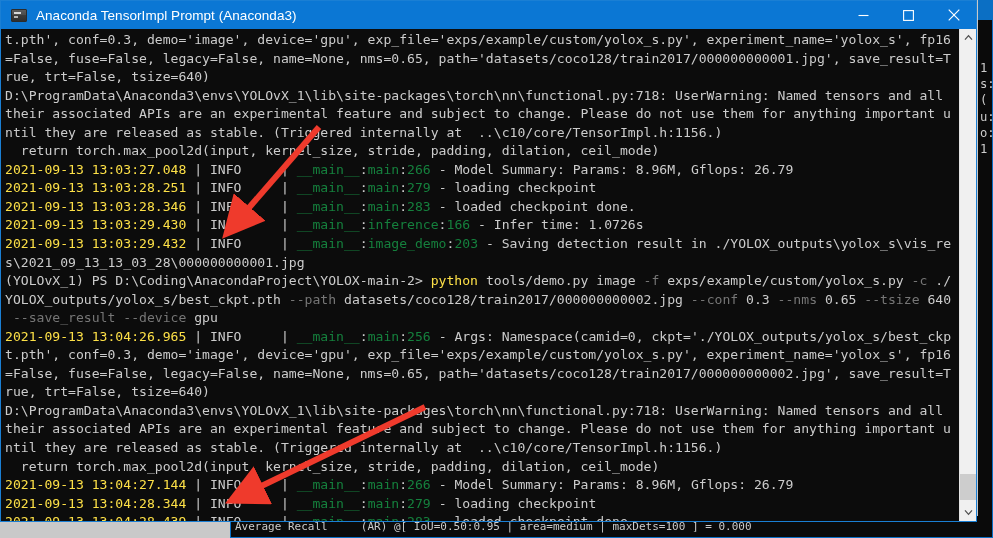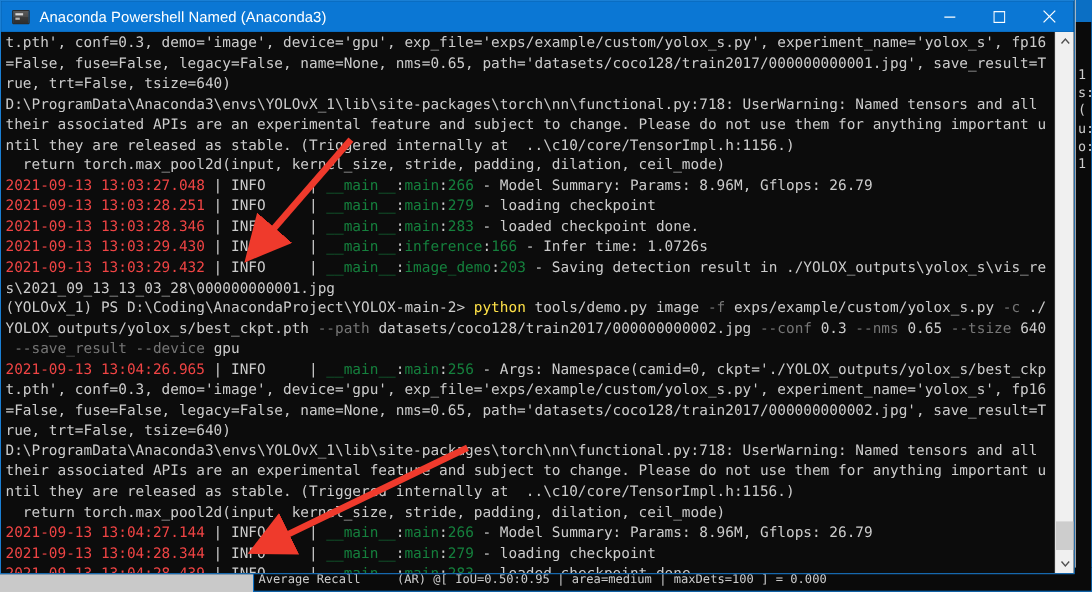--- a/index.html
+++ b/index.html
@@ -118,21 +118,21 @@
   #term-lines {
     font-family: "DejaVu Sans Mono", "Liberation Mono", monospace;
     font-size: 13.1px;
     line-height: 18.55px;
     white-space: pre;
     color: #cccccc;
     letter-spacing: 0px;
   }
   .ln { height: 18.55px; }
   .c-white  { color: #cccccc; }
-  .c-green  { color: #ef4444; }
+  .c-green  { color: #fde047; }
   .c-blue   { color: #15803d; }
   .c-yellow { color: #fde047; }
   .c-gray   { color: #767676; }
 
   
   #scrollbar {
     width: 17px; min-width: 17px;
     background: #f0f0f0;
     border-left: 1px solid #e3e3e3;
     display: flex; flex-direction: column;
@@ -166,21 +166,21 @@
   </div>
   <div id="bg-window-border">
     <div id="bg-window-text">Average Recall     (AR) @[ IoU=0.50:0.95 | area=medium | maxDets=100 ] = 0.000</div>
   </div>
 </div>
 
 <div id="console-window">
 
   <div id="titlebar">
     <div id="app-icon"></div>
-    <div id="window-title">Anaconda Powershell Named (Anaconda3)</div>
+    <div id="window-title">Anaconda TensorImpl Prompt (Anaconda3)</div>
 
     <div class="caption-buttons">
       <div class="cap-btn">
         <svg width="11" height="11" viewBox="0 0 11 11" aria-hidden="true">
           <line x1="0.5" y1="5.5" x2="10.5" y2="5.5" stroke="#ffffff" stroke-width="1.1"></line>
         </svg>
       </div>
       <div class="cap-btn">
         <svg width="11" height="11" viewBox="0 0 11 11" aria-hidden="true">
           <rect x="0.6" y="0.6" width="9.8" height="9.8" fill="none" stroke="#ffffff" stroke-width="1.1"></rect>

